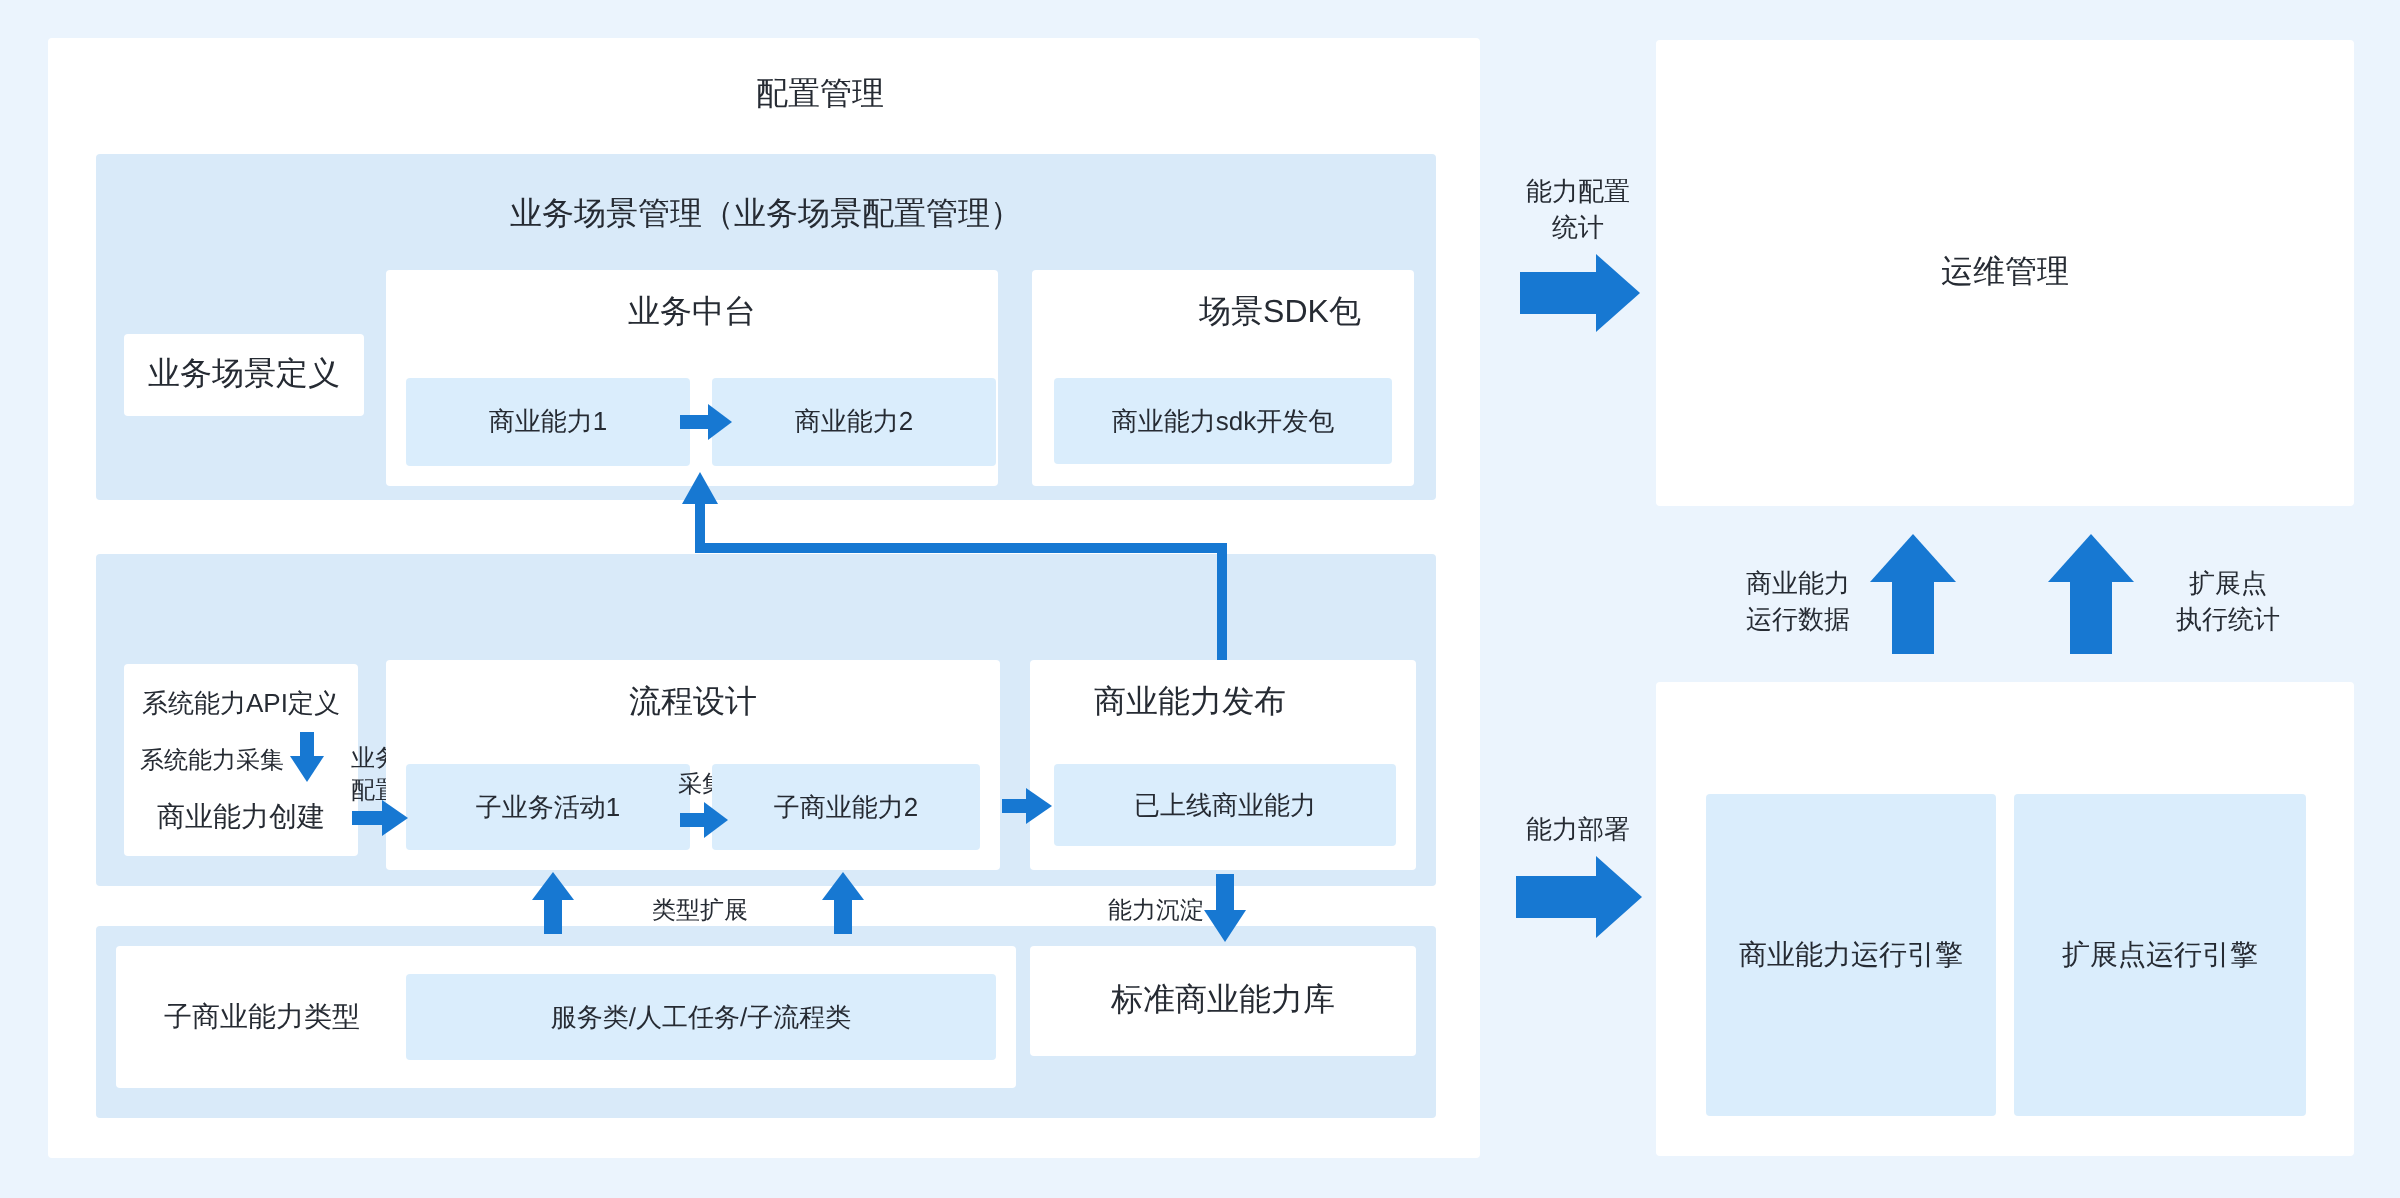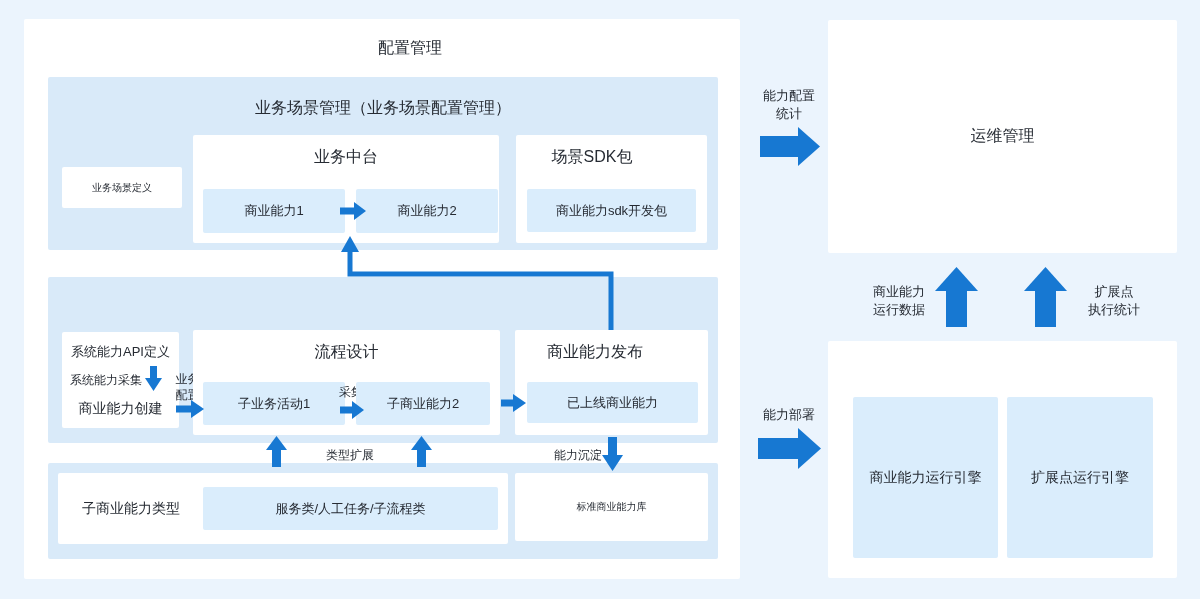--- a/index.html
+++ b/index.html
@@ -5,21 +5,21 @@
   :root{
     --page-bg:#EBF4FD; --panel-bg:#FFFFFF; --section-bg:#D9EAF9;
     --box-bg:#DAEDFC; --arrow:#1778D2; --text:#262B33;
   }
   html,body{margin:0;padding:0;}
   body{font-family:"Liberation Sans","DejaVu Sans",sans-serif;color:var(--text);}
   .stage{position:relative;width:1200px;height:599px;background:var(--page-bg);overflow:hidden;}
   .abs{position:absolute;}
   .panel{position:absolute;background:var(--panel-bg);border-radius:2px;}
   .section{position:absolute;background:var(--section-bg);border-radius:2px;}
-  .wbox{position:absolute;background:var(--panel-bg);border-radius:2px;display:flex;align-items:center;justify-content:center;font-size:10px;}
+  .wbox{position:absolute;background:var(--panel-bg);border-radius:2px;display:flex;align-items:center;justify-content:center;font-size:16px;}
   .lbox{position:absolute;background:var(--box-bg);border-radius:2px;display:flex;align-items:center;justify-content:center;font-size:13px;}
   .title{position:absolute;text-align:center;font-size:16px;line-height:1.2;}
   .lbl{position:absolute;font-size:12px;text-align:center;line-height:1.35;}
   .lbl13{position:absolute;font-size:13px;text-align:center;line-height:1.4;}
   .lbl .ln,.lbl13 .ln{display:block;}
   svg.overlay{position:absolute;left:0;top:0;pointer-events:none;}
   .ar{fill:var(--arrow);}
   .ar-line{stroke:var(--arrow);stroke-width:5;fill:none;}
 </style>
 </head>
@@ -34,21 +34,21 @@
   <div class="title" style="left:48px;top:98px;width:670px;">业务场景管理（业务场景配置管理）</div>
 
   <div class="wbox" style="left:62px;top:167px;width:120px;height:41px;">业务场景定义</div>
 
   <div class="panel" style="left:193px;top:135px;width:306px;height:108px;"></div>
   <div class="title" style="left:193px;top:147px;width:306px;">业务中台</div>
   <div class="lbox" style="left:203px;top:189px;width:142px;height:44px;">商业能力1</div>
   <div class="lbox" style="left:356px;top:189px;width:142px;height:44px;">商业能力2</div>
 
   <div class="panel" style="left:516px;top:135px;width:191px;height:108px;"></div>
-  <div class="title" style="left:516px;top:147px;width:152px;">场景SDK包</div>
+  <div class="title" style="left:516px;top:147px;width:152px;padding-left:48px;">场景SDK包</div>
   <div class="lbox" style="left:527px;top:189px;width:169px;height:43px;">商业能力sdk开发包</div>
 
   <div class="section" style="left:48px;top:277px;width:670px;height:166px;"></div>
 
   <div class="panel" style="left:62px;top:332px;width:117px;height:96px;"></div>
   <div class="abs" style="left:62px;top:343px;width:117px;text-align:center;font-size:13px;">系统能力API定义</div>
   <div class="lbl" style="left:62px;top:372px;width:88px;">系统能力采集</div>
   <div class="abs" style="left:62px;top:400px;width:117px;text-align:center;font-size:14px;">商业能力创建</div>
 
   <div class="lbl" style="left:172px;top:371px;width:31px;">
@@ -66,21 +66,21 @@
   <div class="title" style="left:515px;top:342px;width:160px;">商业能力发布</div>
   <div class="lbox" style="left:527px;top:382px;width:171px;height:41px;">已上线商业能力</div>
 
   <div class="lbl" style="left:320px;top:447px;width:60px;">类型扩展</div>
   <div class="lbl" style="left:552px;top:447px;width:52px;">能力沉淀</div>
 
   <div class="section" style="left:48px;top:463px;width:670px;height:96px;"></div>
   <div class="panel" style="left:58px;top:473px;width:450px;height:71px;"></div>
   <div class="abs" style="left:70px;top:500px;width:122px;text-align:center;font-size:14px;">子商业能力类型</div>
   <div class="lbox" style="left:203px;top:487px;width:295px;height:43px;">服务类/人工任务/子流程类</div>
-  <div class="wbox" style="left:515px;top:473px;width:193px;height:68px;">标准商业能力库</div>
+  <div class="wbox" style="left:515px;top:473px;width:193px;height:55px;">标准商业能力库</div>
 
   <div class="lbl13" style="left:757px;top:87px;width:64px;">
     <span class="ln">能力配置</span>
     <span class="ln">统计</span>
   </div>
 
   <div class="wbox" style="left:828px;top:20px;width:349px;height:233px;font-size:16px;">运维管理</div>
 
   <div class="lbl13" style="left:867px;top:283px;width:64px;">
     <span class="ln">商业能力</span>

